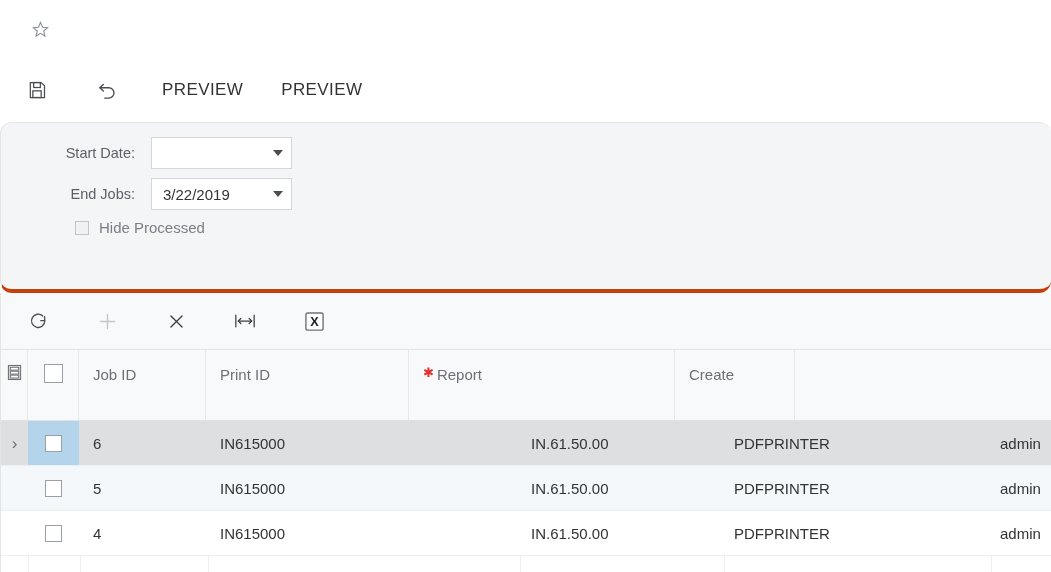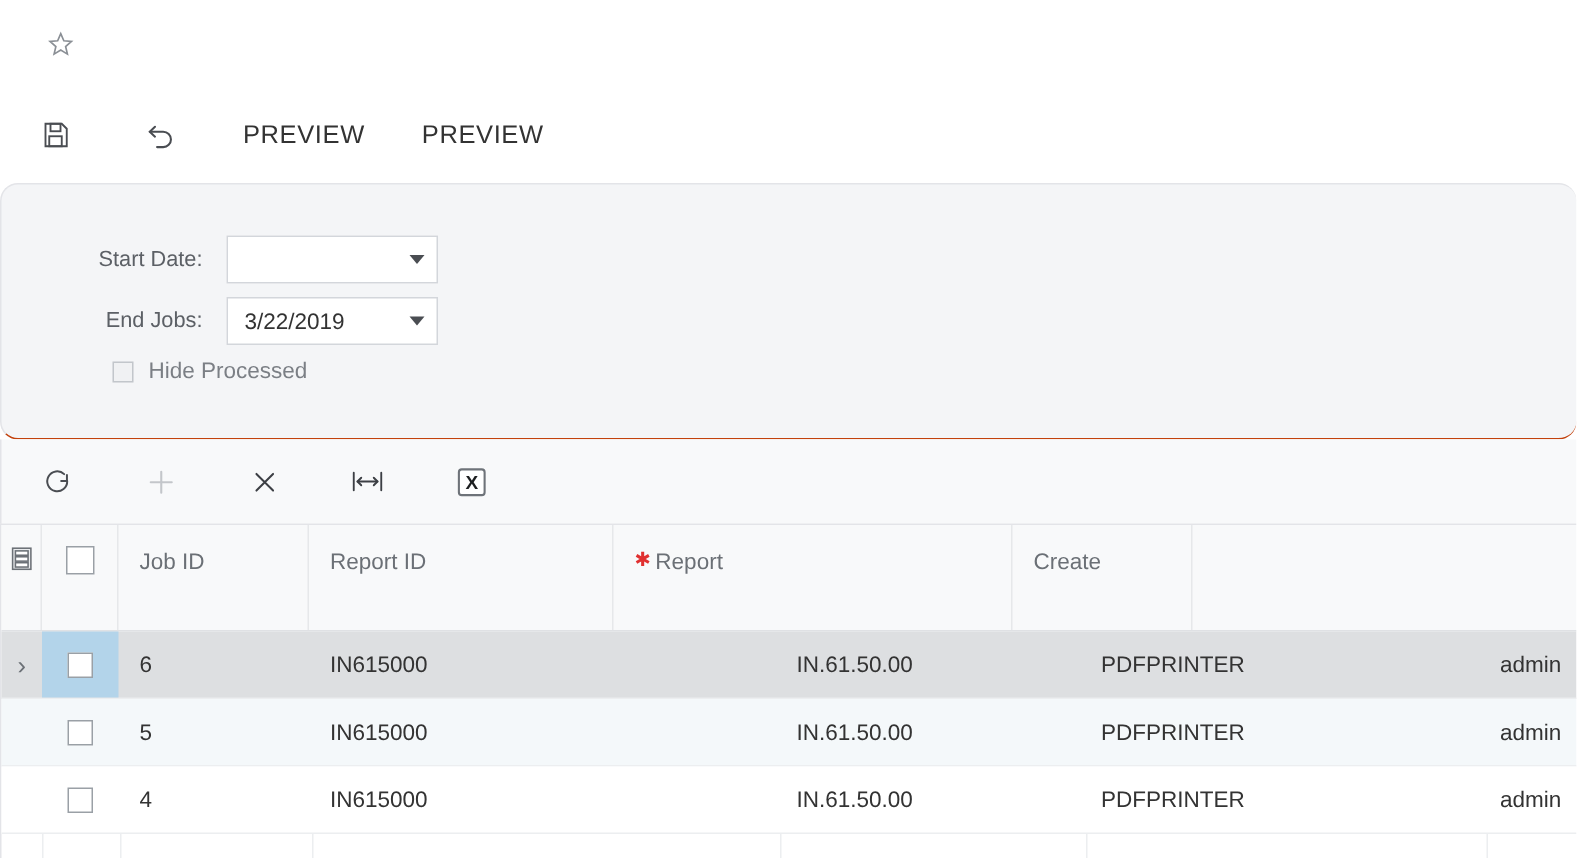--- a/index.html
+++ b/index.html
@@ -67,23 +67,23 @@
     cursor: pointer;
     padding: 4px 2px;
     margin-right: 34px;
     white-space: nowrap;
   }
 
   
   .filter-panel {
     background: #f4f5f7;
     border-top: 1px solid #e3e4e8;
-    border-bottom: 1px solid #c2410c;
+    border-bottom: 4px solid #c2410c;
     border-left: 1px solid #e3e4e8;
-    padding: 34px 0 16px 0;
+    padding: 14px 0 16px 0;
     box-sizing: border-box;
     height: 171px;
     border-radius: 12px;
   }
   .filter-row {
     display: flex;
     align-items: center;
     height: 32px;
     margin-bottom: 9px;
   }
@@ -363,21 +363,21 @@
         <rect x="3.5" y="11.8" width="9" height="3.1" fill="#ffffff"></rect>
       </svg>
     </div>
     <div class="cell c-check">
       <span class="cb-head"></span>
     </div>
     <div class="cell c-job">
       <span>Job ID</span>
     </div>
     <div class="cell c-report">
-      <span>Report ID</span>
+      <span>Print ID</span>
     </div>
     <div class="cell c-printer">
       <span class="req-star">✱</span>
       <span>Report</span>
     </div>
     <div class="cell c-created">
       <span>Create</span>
     </div>
   </div>
 

